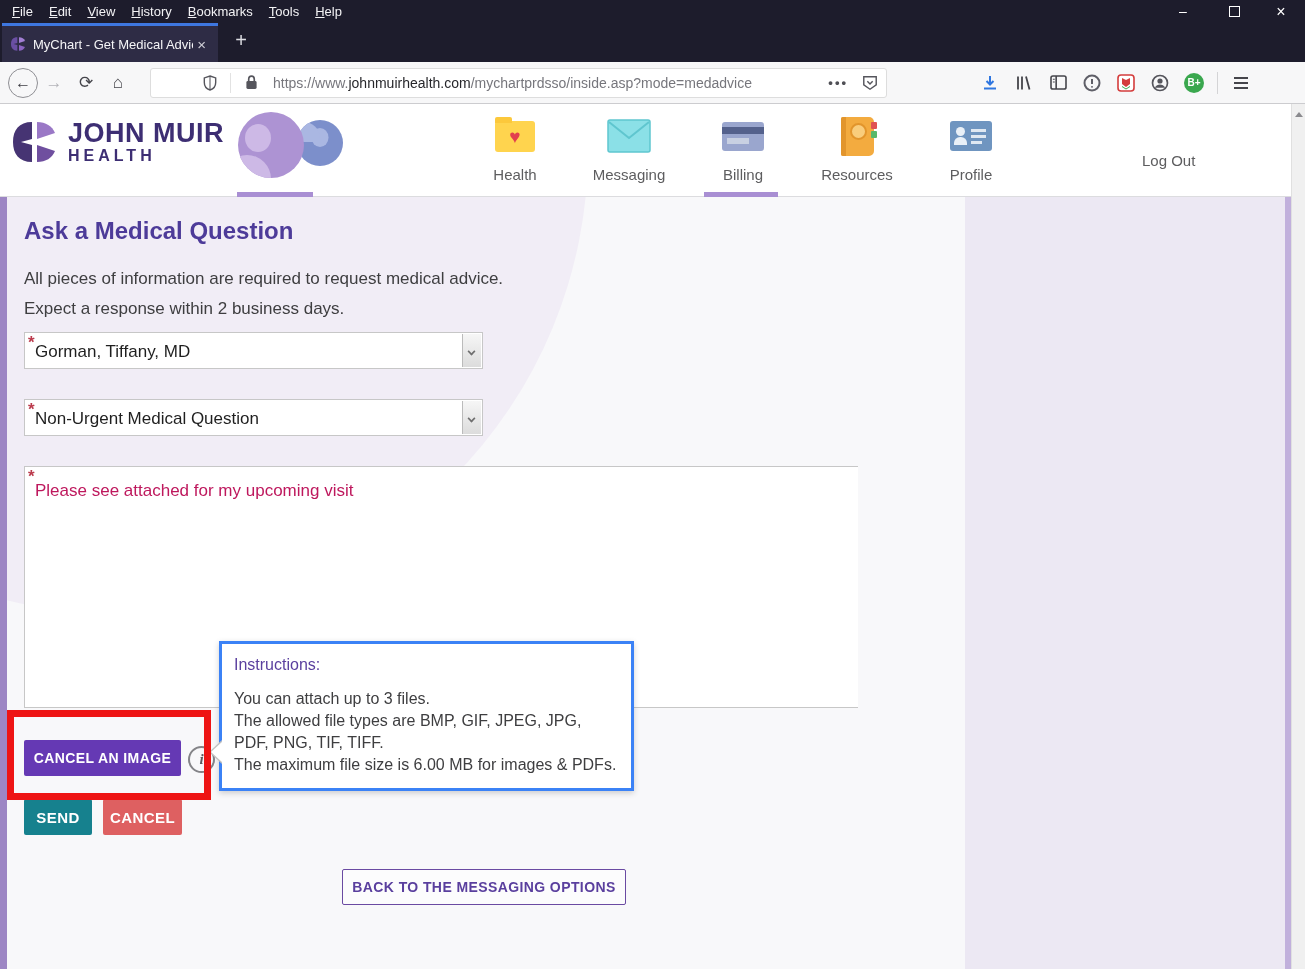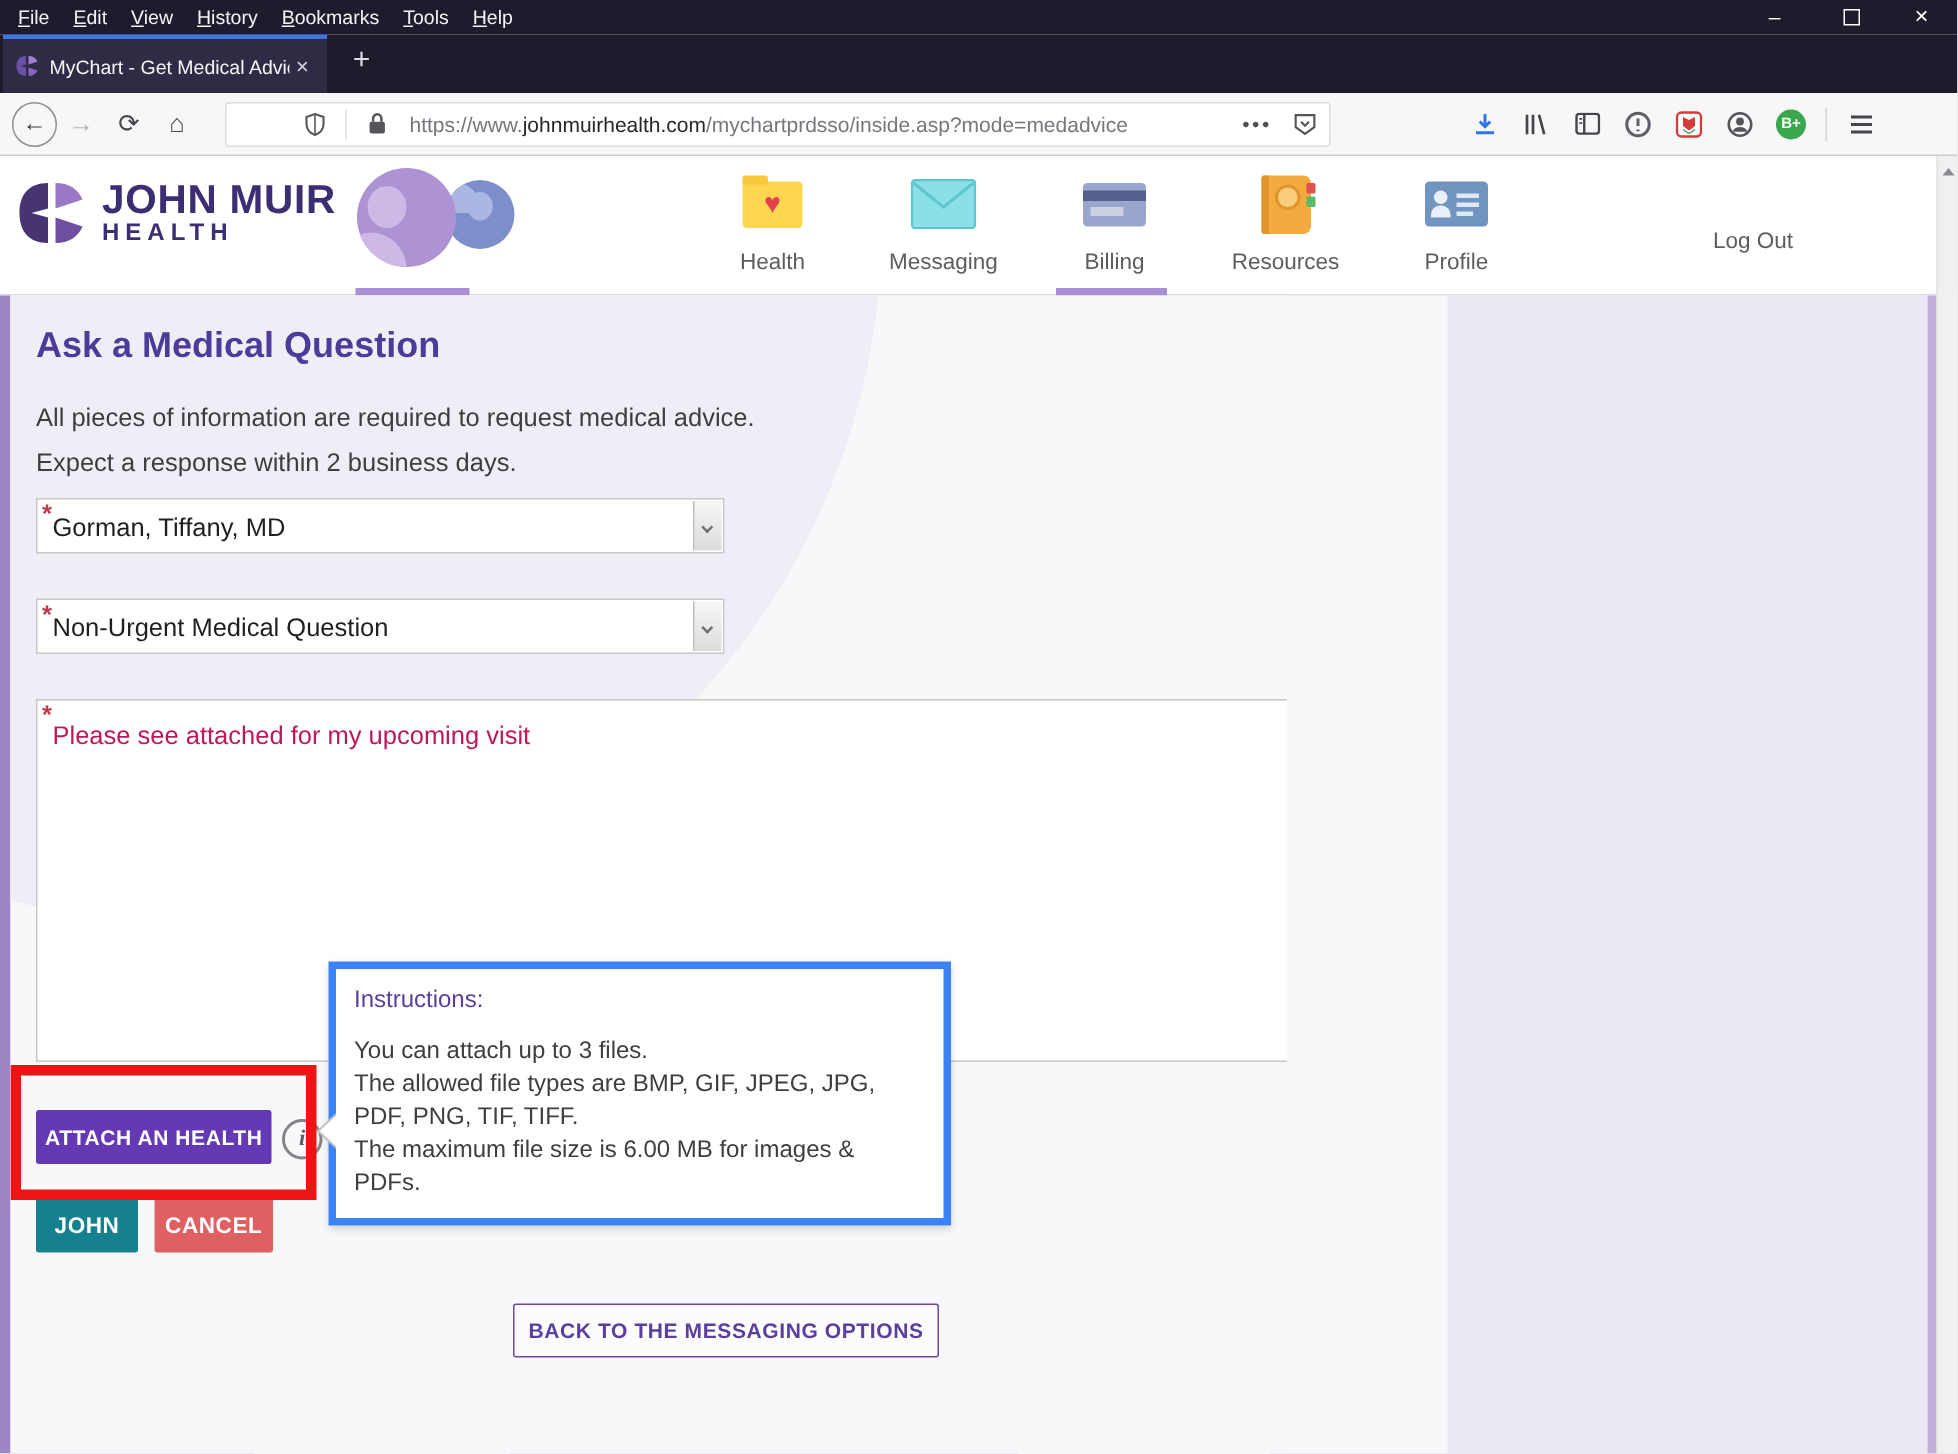--- a/index.html
+++ b/index.html
@@ -103,21 +103,21 @@
   .sel { position:absolute; left:17px; width:459px; height:37px; background:#fff; border:1px solid #c7c7c7; }
   .sel1 { top:135px; } .sel2 { top:202px; }
   .sel .val { position:absolute; left:10px; top:0; line-height:37px; font-size:17px; color:#1f1f1f; }
   .req { position:absolute; left:3px; top:0px; color:#bb3a4c; font-size:17px; font-weight:bold; z-index:3; }
   .sel .arrowbtn { position:absolute; right:1px; top:1px; bottom:1px; width:19px; background:linear-gradient(#f6f6f6,#dcdcdc); border-left:1px solid #bbb; }
   .chev { position:absolute; left:5px; top:14px; width:7px; height:7px; border-left:2px solid #6f6f6f; border-bottom:2px solid #6f6f6f; transform:rotate(-45deg) scale(.8); }
 
   .msgbox { position:absolute; left:17px; top:269px; width:917px; height:242px; background:#fff; border:1px solid #c7c7c7; }
   .msgbox .val { position:absolute; left:10px; top:14px; font-size:17px; color:#be185d; }
 
-  .tooltip { position:absolute; left:212px; top:444px; width:415px; background:#fff; border:5px solid #3b82f6; box-shadow:0 2px 6px rgba(0,0,0,.18); padding:12px 14px 12px 12px; z-index:30; }
+  .tooltip { position:absolute; left:212px; top:444px; width:415px; background:#fff; border:3px solid #3b82f6; box-shadow:0 2px 6px rgba(0,0,0,.18); padding:12px 14px 12px 12px; z-index:30; }
   .tt-title { color:#5a3f9e; font-size:16px; margin-bottom:14px; }
   .tt-line { color:#3e3e40; font-size:16px; line-height:22px; }
   .tt-arrow-o { position:absolute; left:-13px; top:96px; width:0; height:0; border-top:12px solid transparent; border-bottom:12px solid transparent; border-right:13px solid #c2c2c2; }
   .tt-arrow-i { position:absolute; left:-11px; top:97px; width:0; height:0; border-top:11px solid transparent; border-bottom:11px solid transparent; border-right:12px solid #fff; }
 
   .btn { position:absolute; border:none; color:#fff; font-size:14px; font-weight:bold; letter-spacing:.4px; border-radius:2px; display:flex; align-items:center; justify-content:center; font-family:"Liberation Sans",sans-serif; cursor:pointer; }
   .btn-attach { left:17px; top:543px; width:157px; height:36px; background:#6539b4; z-index:20; }
   .btn-send { left:17px; top:602px; width:68px; height:36px; background:#16818e; font-size:15px; }
   .btn-cancel { left:96px; top:602px; width:79px; height:36px; background:#de6061; font-size:15px; }
   .info-circle { position:absolute; left:181px; top:549px; width:27px; height:27px; border:2px solid #848488; border-radius:50%; color:#5c5c60; font-size:15px; font-family:"Liberation Serif",serif; font-style:italic; font-weight:bold; display:flex; align-items:center; justify-content:center; z-index:10; }
@@ -347,25 +347,25 @@
 
     <div class="tooltip">
       <div class="tt-arrow-o"></div>
       <div class="tt-arrow-i"></div>
       <div class="tt-title">Instructions:</div>
       <div class="tt-line">You can attach up to 3 files.</div>
       <div class="tt-line">The allowed file types are BMP, GIF, JPEG, JPG, PDF, PNG, TIF, TIFF.</div>
       <div class="tt-line">The maximum file size is 6.00 MB for images &amp; PDFs.</div>
     </div>
 
-    <button class="btn btn-attach">ATTACH AN HEALTH</button>
+    <button class="btn btn-attach">CANCEL AN IMAGE</button>
     <div class="info-circle">i</div>
     <div class="redbox"></div>
 
-    <button class="btn btn-send">JOHN</button>
+    <button class="btn btn-send">SEND</button>
     <button class="btn btn-cancel">CANCEL</button>
 
     <button class="btn btn-back">BACK TO THE MESSAGING OPTIONS</button>
   </div>
 
   <div class="rightpanel"></div>
   <div class="rightstrip"></div>
   <div class="scrollbar">
     <div class="scroll-up"></div>
   </div>

